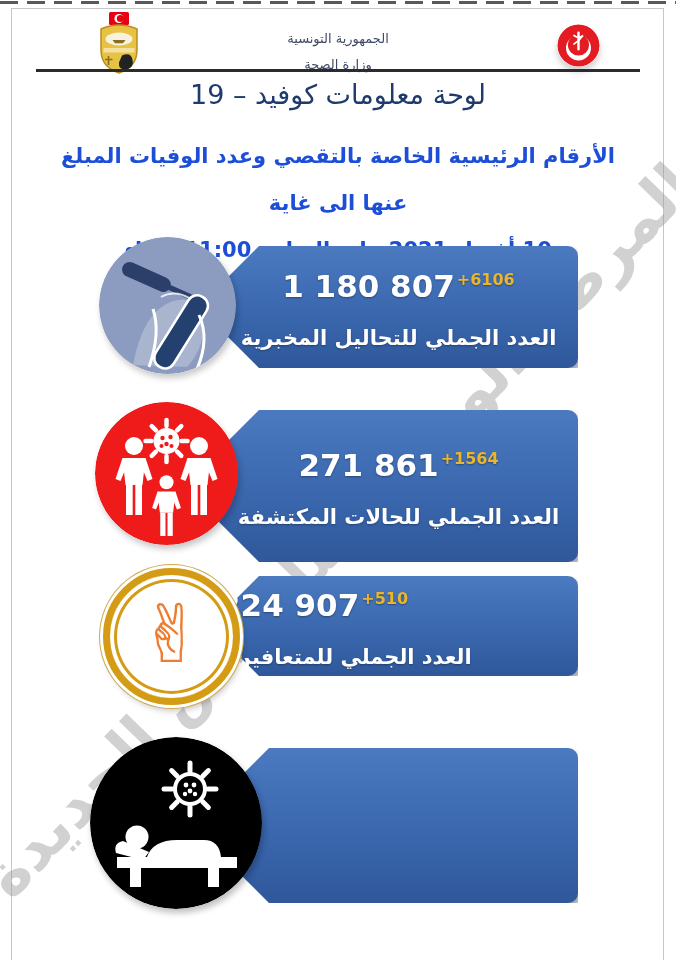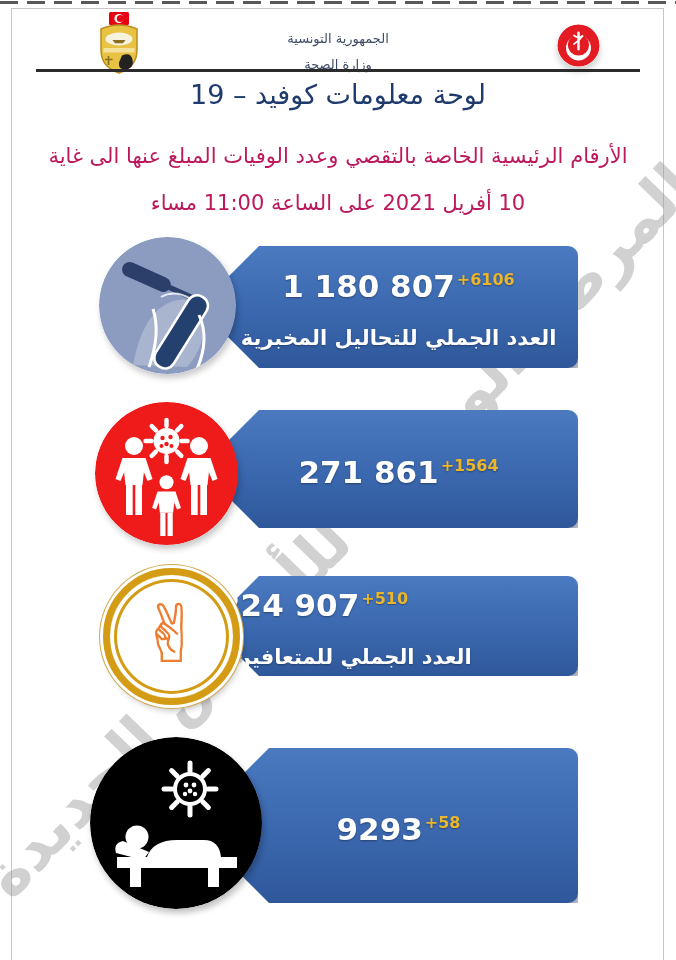--- a/index.html
+++ b/index.html
@@ -30,21 +30,21 @@
     color:#3e4a66; font-weight:normal; font-size:13px; line-height:26px; }
   .moh-logo { position:absolute; left:557px; top:24px; width:43px; height:43px;
     border-radius:50%; box-shadow:0 5px 6px rgba(0,0,0,.18); }
   .header-rule { position:absolute; top:69px; left:36px; width:604px; height:2.5px;
     background:#2b2b2b; }
 
   .title { position:absolute; top:79px; left:0; right:0; text-align:center;
     font-size:27px; font-weight:normal; color:#1f3a6c; }
 
   .subtitle { position:absolute; top:133px; left:40px; right:40px; text-align:center;
-    font-size:21px; font-weight:normal; color:#be185d; line-height:47px; }
+    font-size:21px; font-weight:bold; color:#1d4ed8; line-height:47px; }
 
   
   .banner { position:absolute; left:219px; width:359px; z-index:2;
     background:linear-gradient(180deg,#4b7ac1 0%, #3a67ae 55%, #2f589a 100%);
     border-radius:10px;
     clip-path:polygon(40px 0%, 100% 0%, 100% 100%, 40px 100%, 0% calc(100% - 40px), 0% 40px);
     color:#ffffff; text-align:center;
     display:flex; flex-direction:column; justify-content:center; gap:22px;
     filter:drop-shadow(3px 4px 2px rgba(25,35,70,.40)); }
   .banner.tall { clip-path:polygon(50px 0%, 100% 0%, 100% 100%, 50px 100%, 0% calc(100% - 50px), 0% 50px); }
@@ -63,21 +63,21 @@
                 border:7px solid #d49c15;
                 box-shadow:0 0 0 3px #fff, 0 0 0 4px #cfa94f, 2px 5px 7px rgba(0,0,0,.28),
                            inset 0 0 0 4px #ffffff, inset 0 0 0 7px #d49c15;
                 display:flex; align-items:center; justify-content:center; }
   .c-deaths   { left:90px;  top:737px; width:172px; height:172px; box-shadow:2px 4px 6px rgba(0,0,0,.25); }
 
   .victory-hand { font-family:"DejaVu Sans", sans-serif; font-size:80px; line-height:1;
                   color:#ed7d31; transform:translateY(-2px); }
 
   .b-tests  { top:246px; height:122px; }
-  .b-cases  { top:410px; height:118px; }
+  .b-cases  { top:410px; height:152px; }
   .b-recov  { top:576px; height:100px;align-items:flex-end; }
   .b-deaths { top:748px; height:155px; }
 </style>
 </head>
 <body>
 
 <div class="page">
 
   <div class="top-dashes"></div>
   <div class="frame"></div>
@@ -137,20 +137,21 @@
       </g>
       <path d="M50 130 Q62 96 54 72 M98 132 Q111 102 100 78" stroke="#ffffff" stroke-width="3" fill="none"></path>
       <path d="M62 60 q14 -8 30 2" stroke="#ffffff" stroke-width="2" fill="none" opacity=".8"></path>
     </svg>
   </div>
 
   <div class="banner b-cases">
     <div class="value-line">
       <span>271 861</span><sup>+1564</sup>
     </div>
+    <div class="stat-label">العدد الجملي للحالات المكتشفة</div>
   </div>
   <div class="circle c-cases">
     <svg viewBox="0 0 143 143">
       <defs>
         <g id="person" fill="#ffffff">
           <circle cx="0" cy="-33" r="9"></circle>
           <path d="M-11.5,-21 h23 l-3,27 h-17 z"></path>
           <path d="M-11.5,-21 l-7,21 5,2 7,-17 z"></path>
           <path d="M11.5,-21 l7,21 -5,2 -7,-17 z"></path>
           <path d="M-8,6 h6.7 v30 h-6.7 z"></path>
@@ -187,23 +188,20 @@
     <div class="value-line">
       <span>224 907</span><sup>+510</sup>
     </div>
     <div class="stat-label">العدد الجملي للمتعافين</div>
   </div>
   <div class="circle c-recov">
     <span class="victory-hand">✌</span>
   </div>
 
   <div class="banner tall b-deaths">
-    <div class="value-line">
-      <span>9293</span><sup>+58</sup>
-    </div>
   </div>
   <div class="circle c-deaths">
     <svg viewBox="0 0 172 172">
       <circle cx="86" cy="86" r="86" fill="#000000"></circle>
       <g transform="translate(100,52)">
         <g stroke="#ffffff" stroke-width="5" stroke-linecap="round">
           <line x1="0" y1="-18" x2="0" y2="-26"></line>
             <line x1="0" y1="18" x2="0" y2="26"></line>
           <line x1="-18" y1="0" x2="-26" y2="0"></line>
             <line x1="18" y1="0" x2="26" y2="0"></line>

